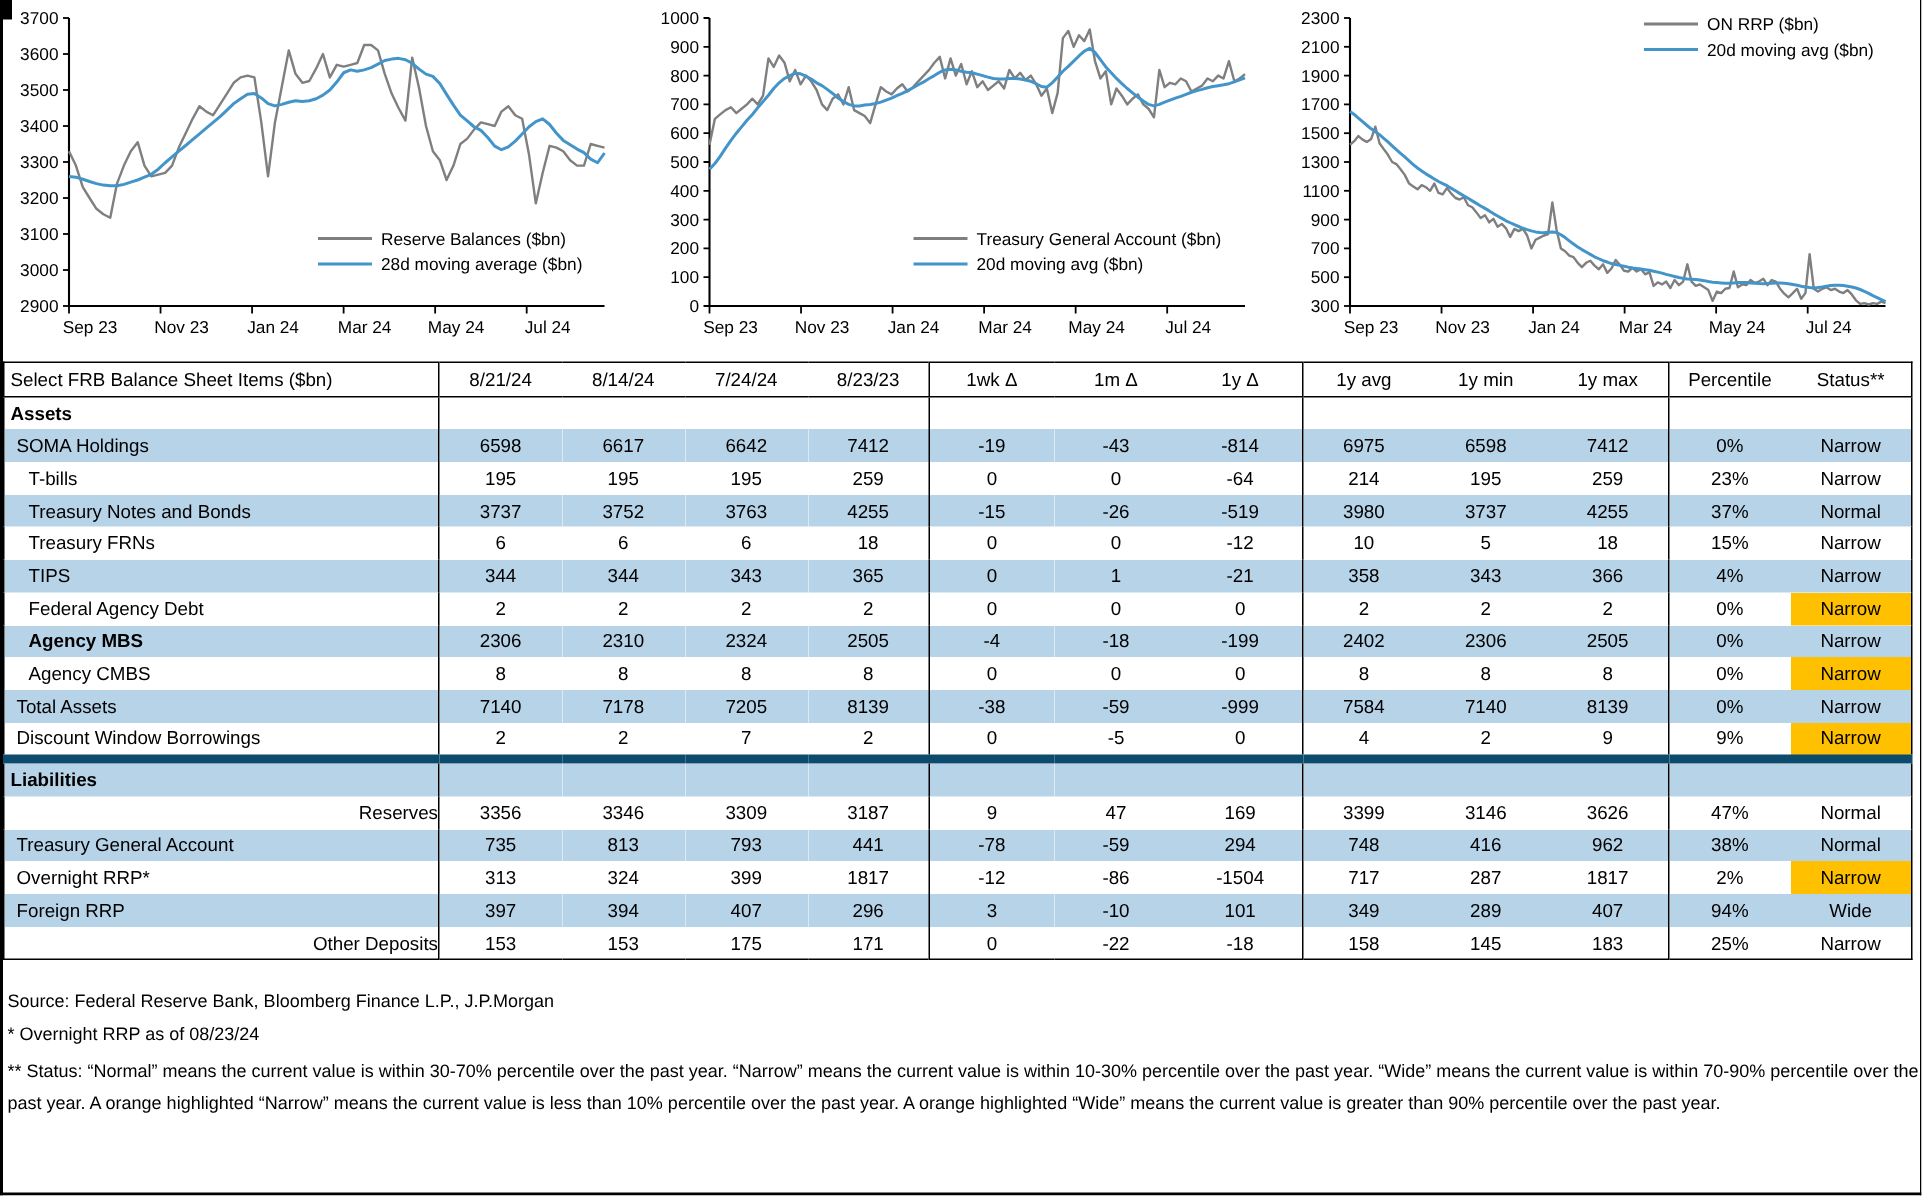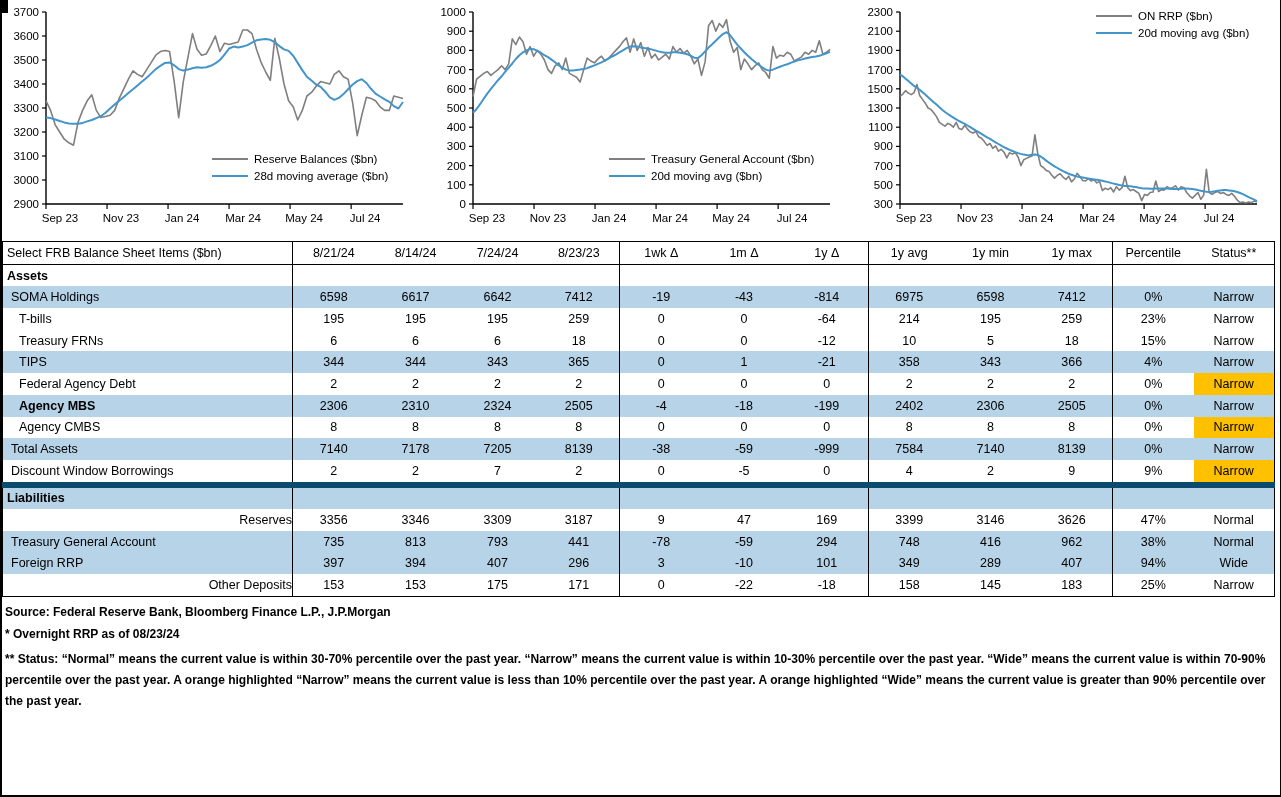--- a/index.html
+++ b/index.html
@@ -15,21 +15,21 @@
   th,td{font-size:12.5px;padding:0;height:21.7px;white-space:nowrap;overflow:hidden;font-weight:normal;}
   thead th{border-bottom:1px solid #000;text-align:center;}
   thead th.label{text-align:left;padding-left:4px;}
   td.num{text-align:center;}
   td.label{text-align:left;}
   .gl{border-left:1px solid #000;}
   tr.shaded td{background:#B7D3E8;}
   tr.section td{font-weight:bold;}
   tr.sep-top td{border-top:6px solid #0c4a6e;}
   td.status-hl{background:#FFC000;}
-  .footnotes{padding-left:3px;margin-top:8px;width:1275px;font-weight:bold;}
+  .footnotes{padding-left:3px;margin-top:20px;width:1275px;}
   .fn{font-size:12px;line-height:15px;margin:0 0 7px 0;}
   .fn-long{line-height:21px;margin-top:2px;}
 </style>
 </head>
 <body>
 
 <div class="page">
   <div class="corner-mark"></div>
 
   <div class="charts">
@@ -236,20 +236,35 @@
             <td class="num">259</td>
             <td class="num gl">0</td>
             <td class="num">0</td>
             <td class="num">-64</td>
             <td class="num gl">214</td>
             <td class="num">195</td>
             <td class="num">259</td>
             <td class="num gl">23%</td>
             <td class="num">Narrow</td>
           </tr>
+          <tr class="shaded">
+            <td class="label" style="padding-left: 16px;">Treasury Notes and Bonds</td>
+            <td class="num gl">3737</td>
+            <td class="num">3752</td>
+            <td class="num">3763</td>
+            <td class="num">4255</td>
+            <td class="num gl">-15</td>
+            <td class="num">-26</td>
+            <td class="num">-519</td>
+            <td class="num gl">3980</td>
+            <td class="num">3737</td>
+            <td class="num">4255</td>
+            <td class="num gl">37%</td>
+            <td class="num">Normal</td>
+          </tr>
           <tr>
             <td class="label" style="padding-left: 16px;">Treasury FRNs</td>
             <td class="num gl">6</td>
             <td class="num">6</td>
             <td class="num">6</td>
             <td class="num">18</td>
             <td class="num gl">0</td>
             <td class="num">0</td>
             <td class="num">-12</td>
             <td class="num gl">10</td>
@@ -386,20 +401,35 @@
             <td class="num">441</td>
             <td class="num gl">-78</td>
             <td class="num">-59</td>
             <td class="num">294</td>
             <td class="num gl">748</td>
             <td class="num">416</td>
             <td class="num">962</td>
             <td class="num gl">38%</td>
             <td class="num">Normal</td>
           </tr>
+          <tr>
+            <td class="label" style="padding-left: 8px;">Overnight RRP*</td>
+            <td class="num gl">313</td>
+            <td class="num">324</td>
+            <td class="num">399</td>
+            <td class="num">1817</td>
+            <td class="num gl">-12</td>
+            <td class="num">-86</td>
+            <td class="num">-1504</td>
+            <td class="num gl">717</td>
+            <td class="num">287</td>
+            <td class="num">1817</td>
+            <td class="num gl">2%</td>
+            <td class="num status-hl">Narrow</td>
+          </tr>
           <tr class="shaded">
             <td class="label" style="padding-left: 8px;">Foreign RRP</td>
             <td class="num gl">397</td>
             <td class="num">394</td>
             <td class="num">407</td>
             <td class="num">296</td>
             <td class="num gl">3</td>
             <td class="num">-10</td>
             <td class="num">101</td>
             <td class="num gl">349</td>

